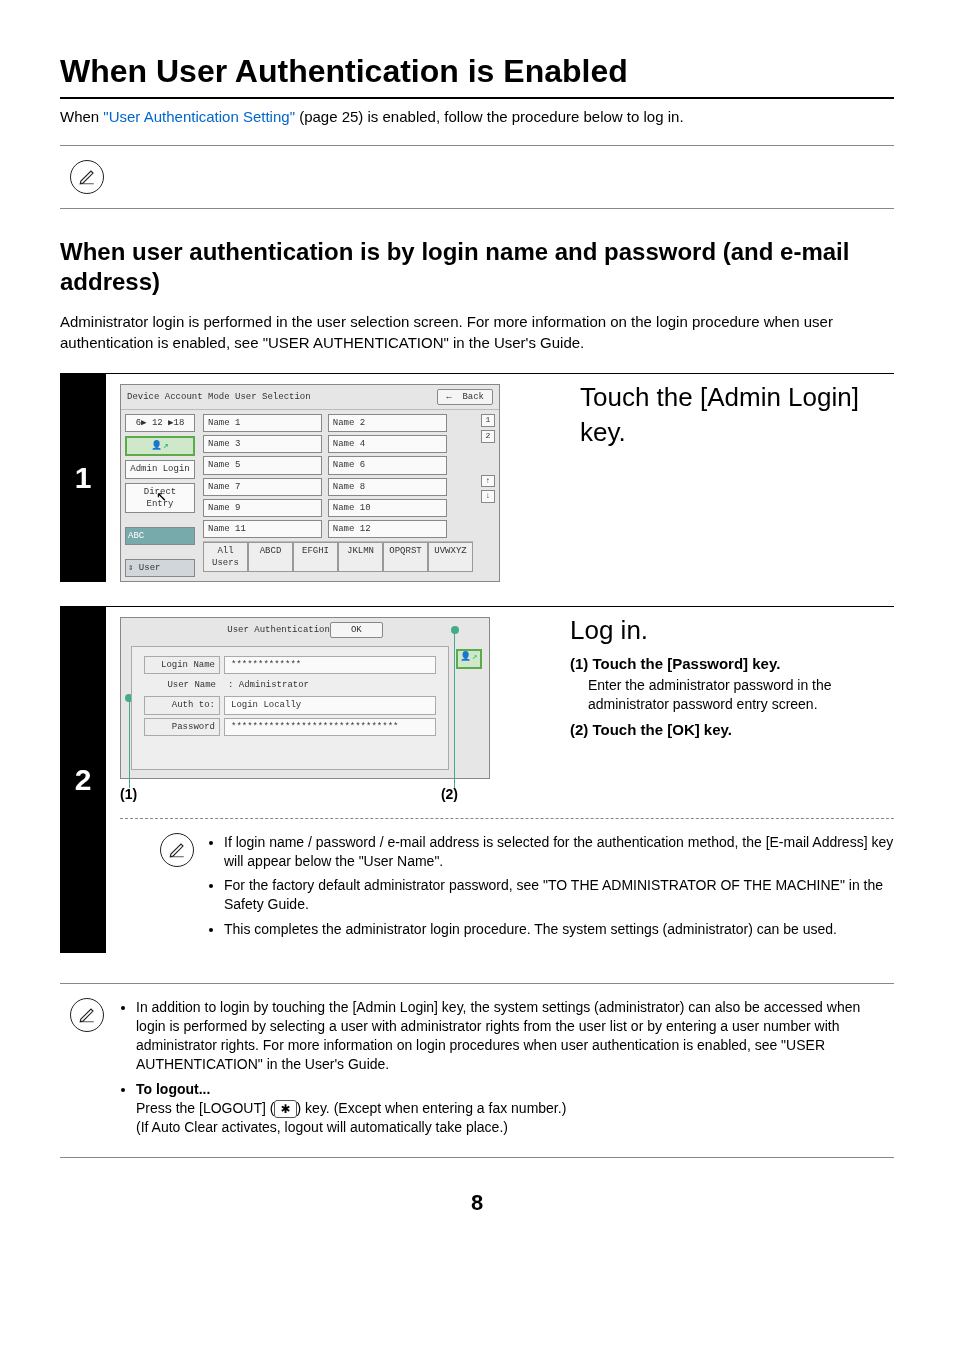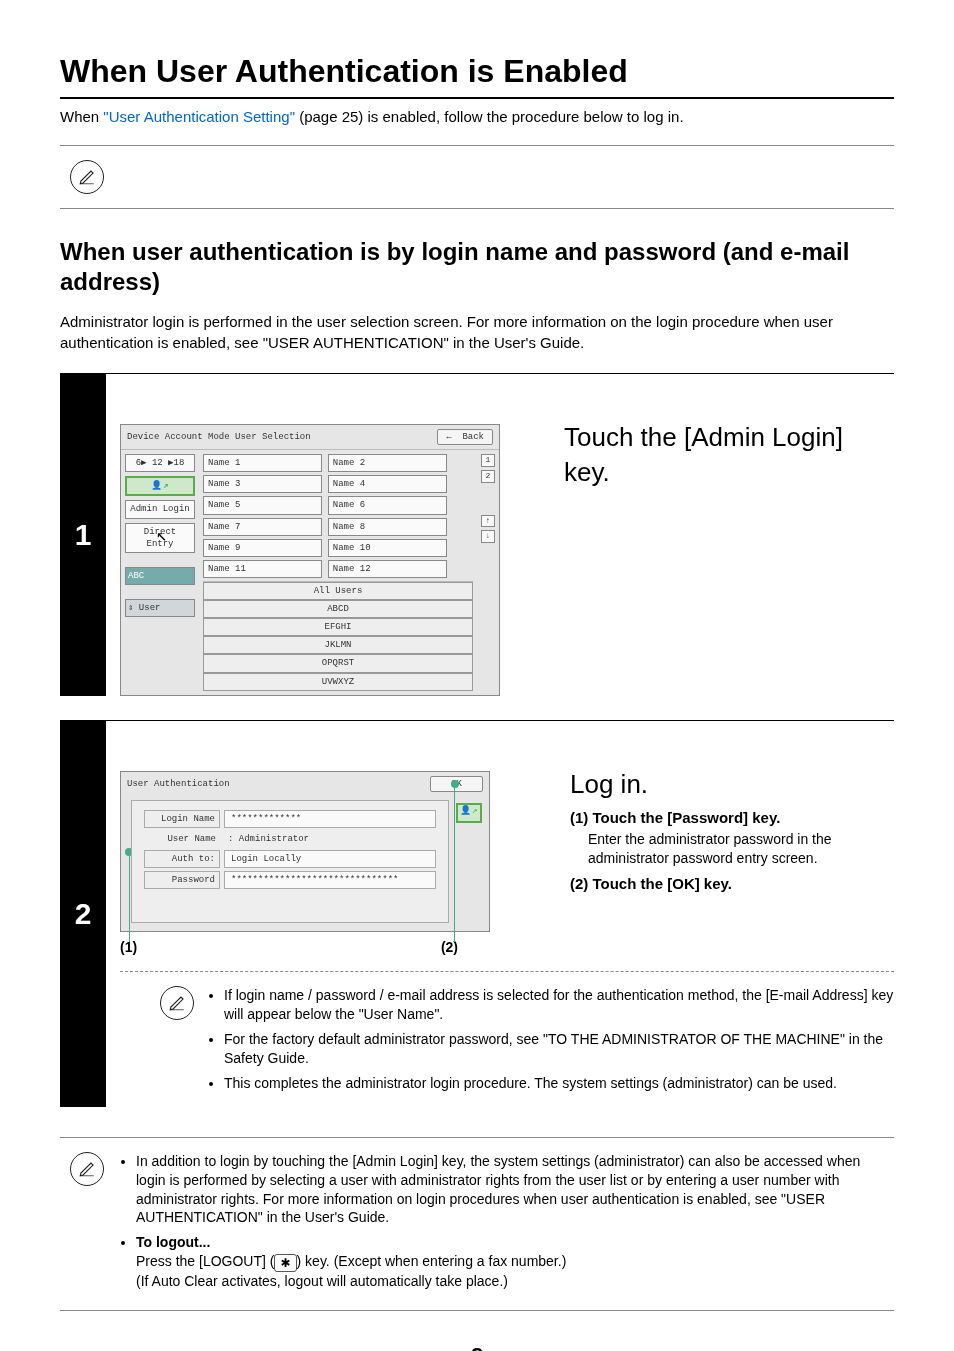--- a/index.html
+++ b/index.html
@@ -61,23 +61,22 @@
     flex: 0 0 46px;
     display: flex;
     align-items: center;
     justify-content: center;
     font-size: 30px;
     font-weight: bold;
   }
   .step-body {
     flex: 1;
     display: flex;
-    gap: 24px;
+    gap: 40px;
     padding-left: 14px;
-    margin-top: 40px;
   }
   .screen-col { flex: 0 0 420px; padding-top: 10px; }
   .text-col { flex: 1; padding-top: 6px; }
   .text-col h3 { font-size: 26px; margin: 0 0 6px 0; font-weight: normal; }
   .text-col .sub-h { font-weight: bold; margin: 4px 0 2px 0; }
   .text-col .sub-p { margin: 0 0 6px 18px; font-size: 14px; }
 
   
   .device-screen {
     border: 1px solid #888;
@@ -92,27 +91,27 @@
   .ds-row { display:flex; }
   .ds-side { width: 78px; padding:4px; border-right: 0; }
   .side-box { border:1px solid #888; background:#fafafa; padding:2px 3px; margin-bottom:4px; text-align:center;}
   .side-box.green{ background:#cfe8c9; border:2px solid #5caa4a; color:#2b6; font-weight:bold;}
   .side-bottom { border:1px solid #888; background:#d0d6da; padding:2px; text-align:left; margin-top: 14px;}
   .ds-grid { flex:1; padding:4px; }
   .grid-row { display:flex; gap:6px; margin-bottom:3px;}
   .grid-cell { border:1px solid #888; background:#fafafa; padding:2px 4px; width: 44%; }
   .ds-right { width: 22px; padding:4px; display:flex; flex-direction:column; justify-content:flex-start; gap:3px;}
   .ds-right div{ border:1px solid #888; background:#fafafa; text-align:center; font-size:8px;}
-  .ds-tabs { display:flex; gap:0; border-top:1px solid #bbb;flex-direction:column;}
+  .ds-tabs { display:flex; gap:0; border-top:1px solid #bbb;}
   .ds-tabs div{ flex:1; border:1px solid #999; background:#eee; text-align:center; padding:2px 0;}
   .step1-wrap{ position:relative; }
 
   
   .ds2 { width: 370px; padding-bottom: 2px; position:relative;}
-  .ds2 .header{ padding:4px 6px; display:flex; justify-content:space-between; align-items:center;}
+  .ds2 .header{ padding:4px 6px; display:flex; justify-content:center; align-items:center;}
   .field-row{ display:flex; align-items:center; margin:3px 10px; gap:4px;}
   .field-lbl{ width:76px; text-align:right; padding-right:4px; border:1px solid #aaa; background:#eee; padding:2px 4px;}
   .field-lbl.flat{ border:none; background:transparent;}
   .field-val{ flex:1; border:1px solid #aaa; background:#fafafa; padding:2px 6px;}
   .marker{ width:8px; height:8px; background:#4a8; border-radius:50%; position:absolute;}
   .call-label{ font-weight:bold; font-size:14px; font-family:Arial;}
   .labels-row{ display:flex; width:370px; justify-content:space-between; margin-top:6px; font-family:Arial;}
 
   .dashed { border-top: 1.5px dashed #888; margin: 14px 0 10px 0; }
   .inner-note {

